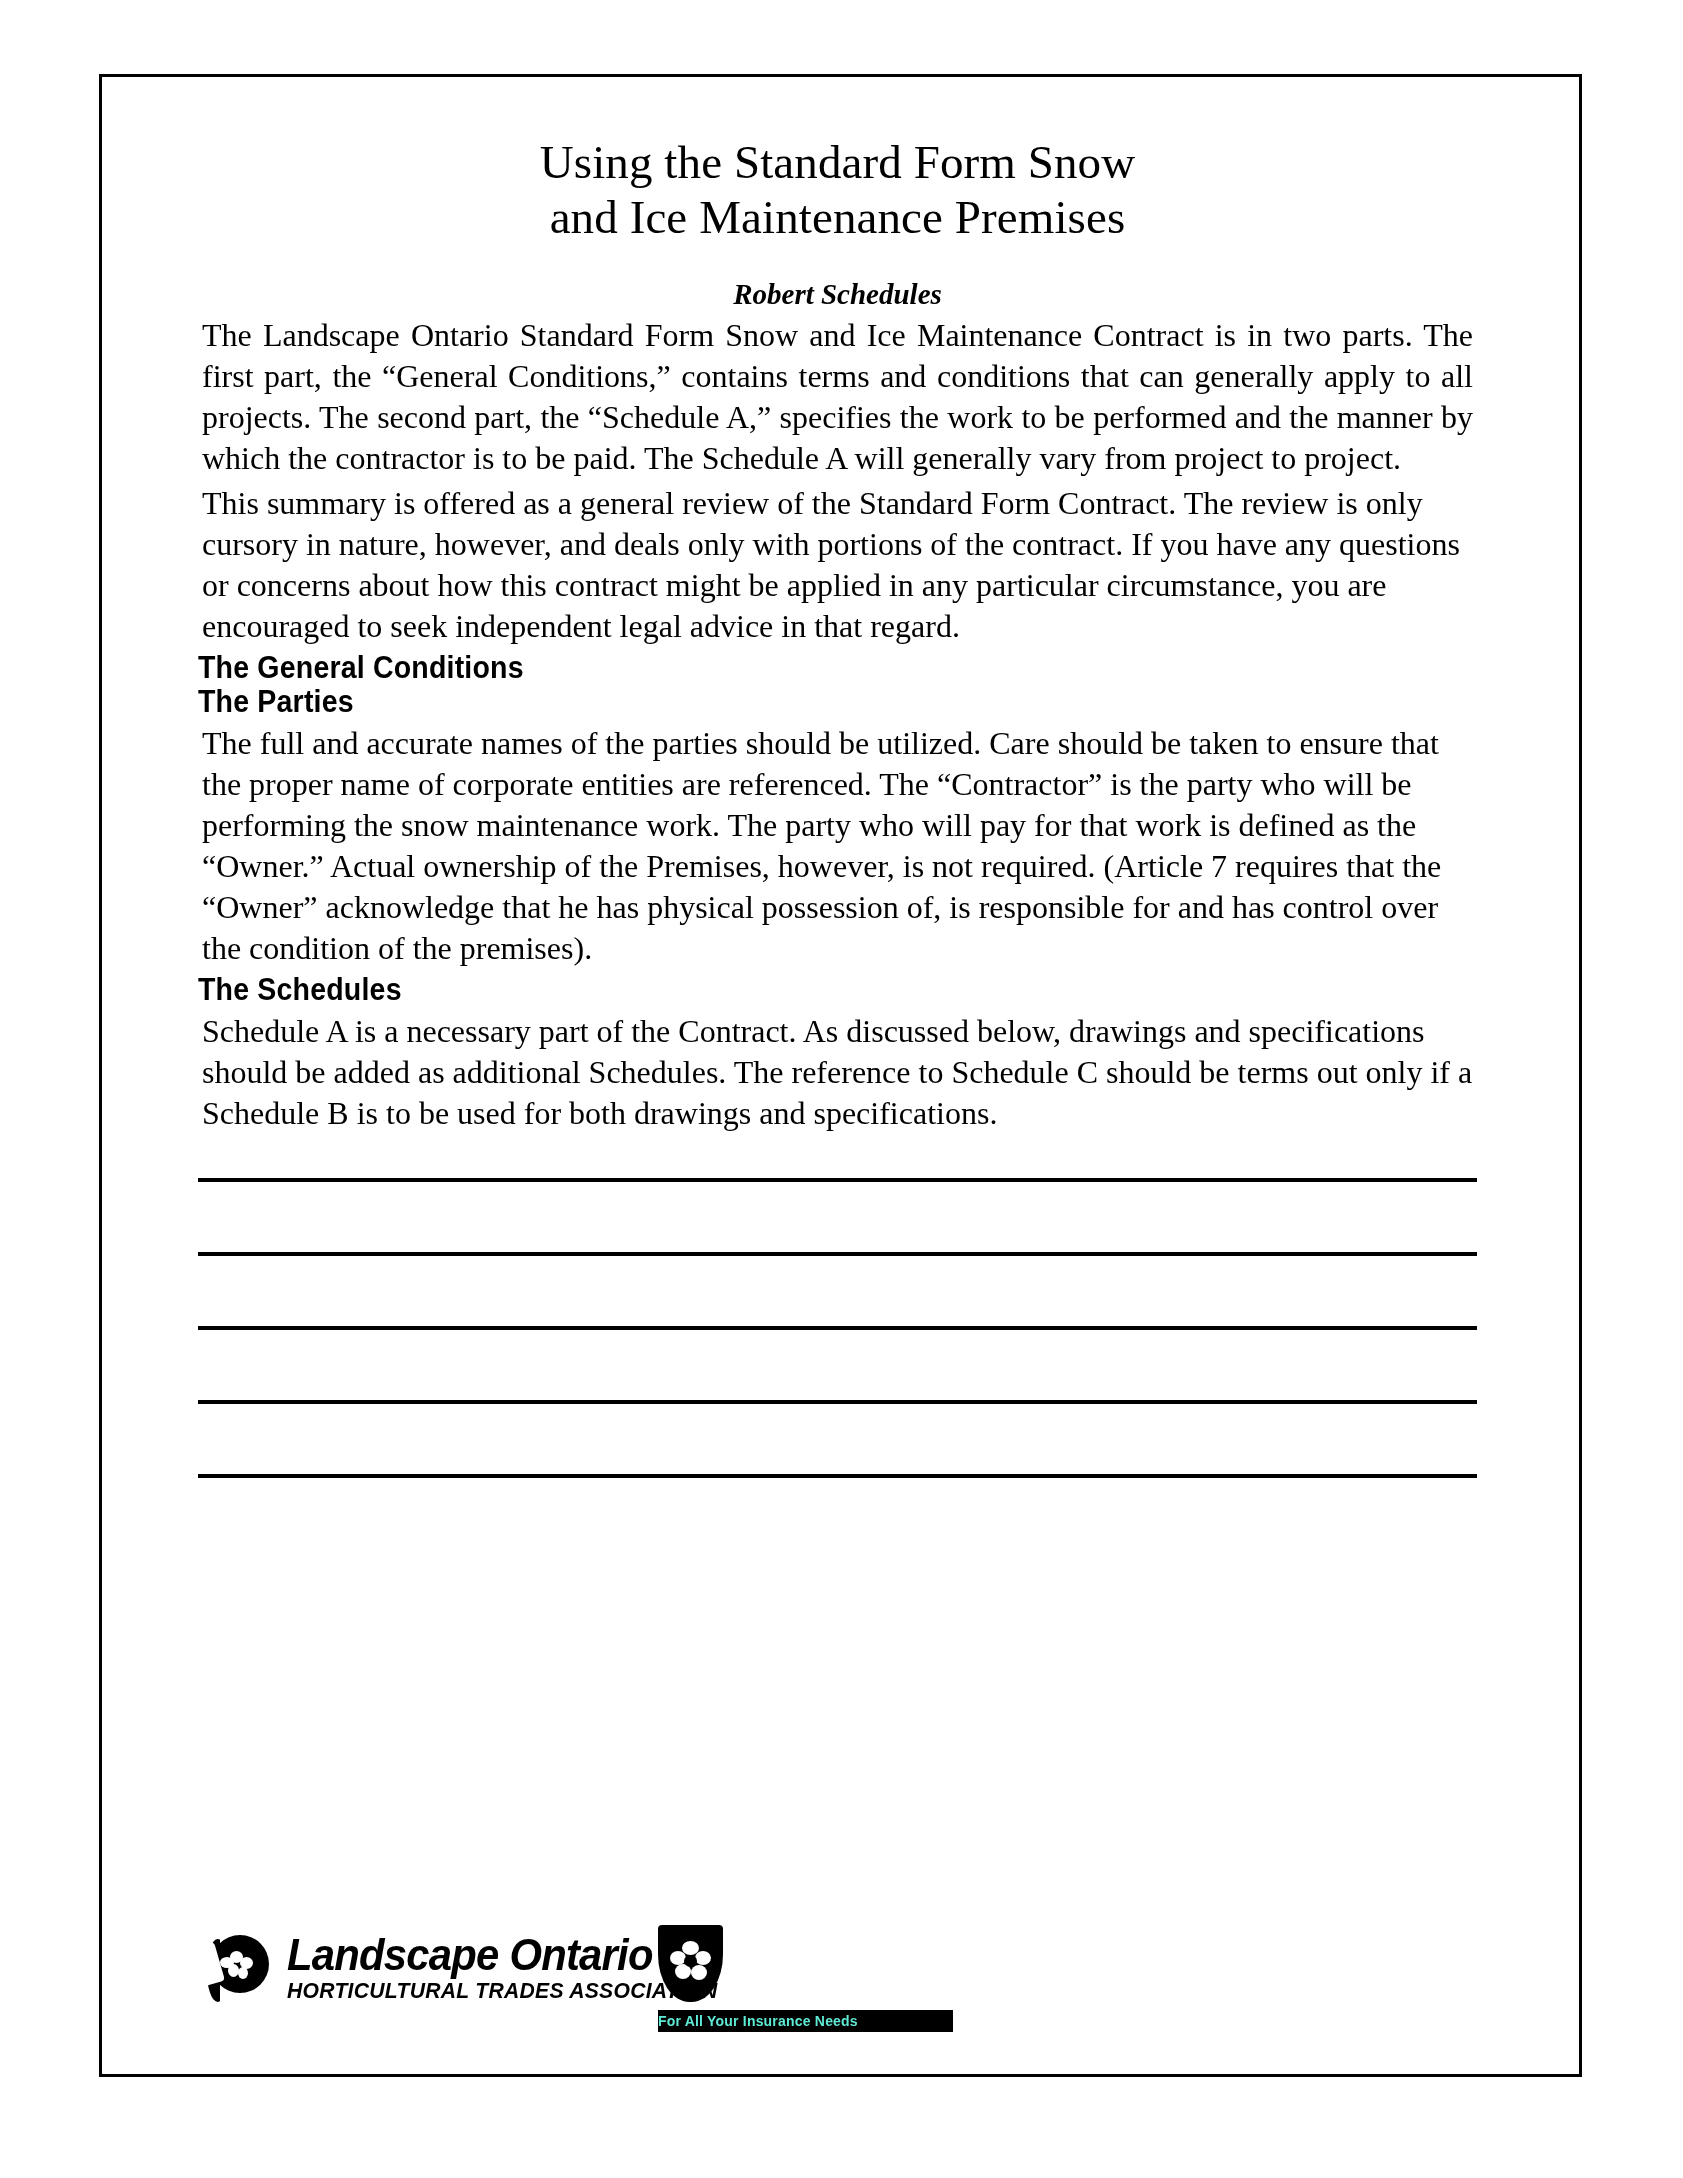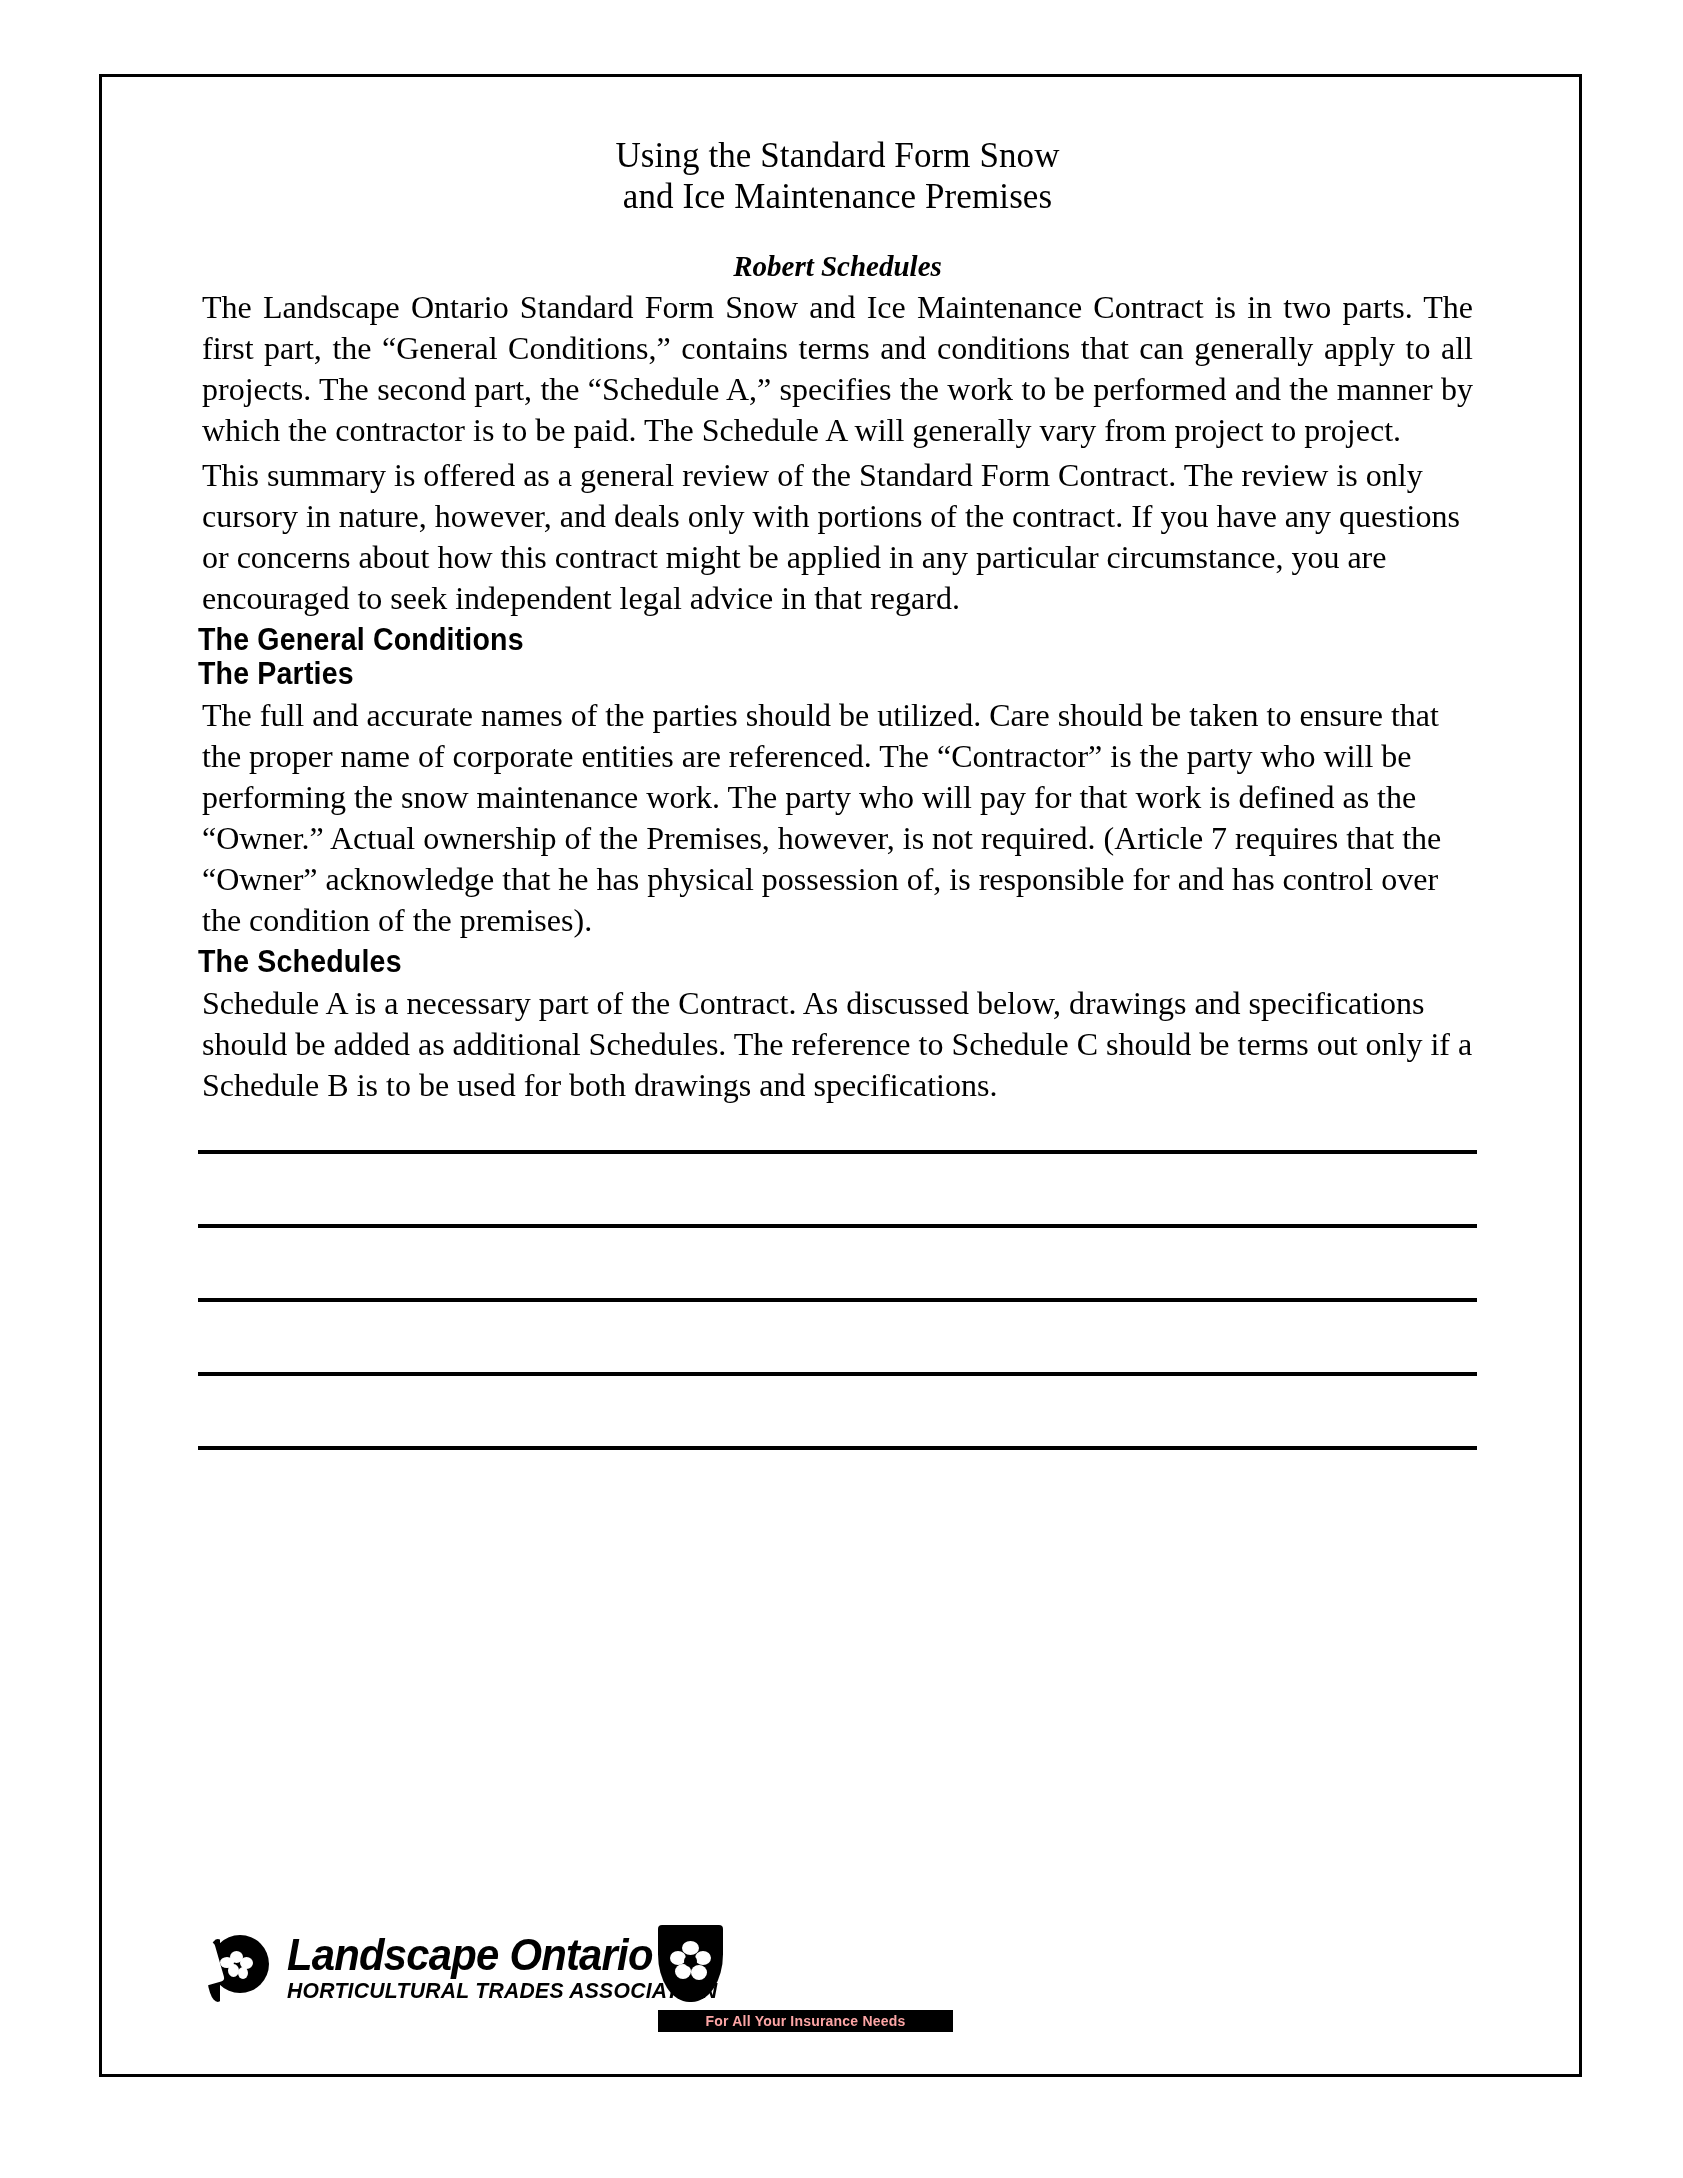--- a/index.html
+++ b/index.html
@@ -28,21 +28,21 @@
     position: absolute;
     left: 96px;
     top: 0px;
     width: 1279px;
   }
 
   
   .doc-title {
     text-align: center;
     font-family: "Liberation Serif", "DejaVu Serif", serif;
-    font-size: 35px;
+    font-size: 47px;
     line-height: 1.18;
     font-weight: normal;
     margin: 0;
     padding-top: 58px;
     letter-spacing: 0.1px;
   }
   .doc-title .tline { display: block; }
 
   .byline {
     text-align: center;
@@ -281,26 +281,25 @@
     transform: scaleX(0.97);
     transform-origin: left center;
   }
   .cnla-tagline {
     position: absolute;
     left: 0px;
     top: 95px;
     width: 295px;
     height: 22px;
     background: #000;
-    color: #fca5a5;
+    color: #5eead4;
     font-family: "Liberation Sans", "DejaVu Sans", sans-serif;
     font-weight: bold;
     font-size: 14px;
     line-height: 22px;
-    text-align: center;
     letter-spacing: 0.2px;
   }
 </style>
 </head>
 <body>
 
 <div class="page">
 
   <div class="content">
 

